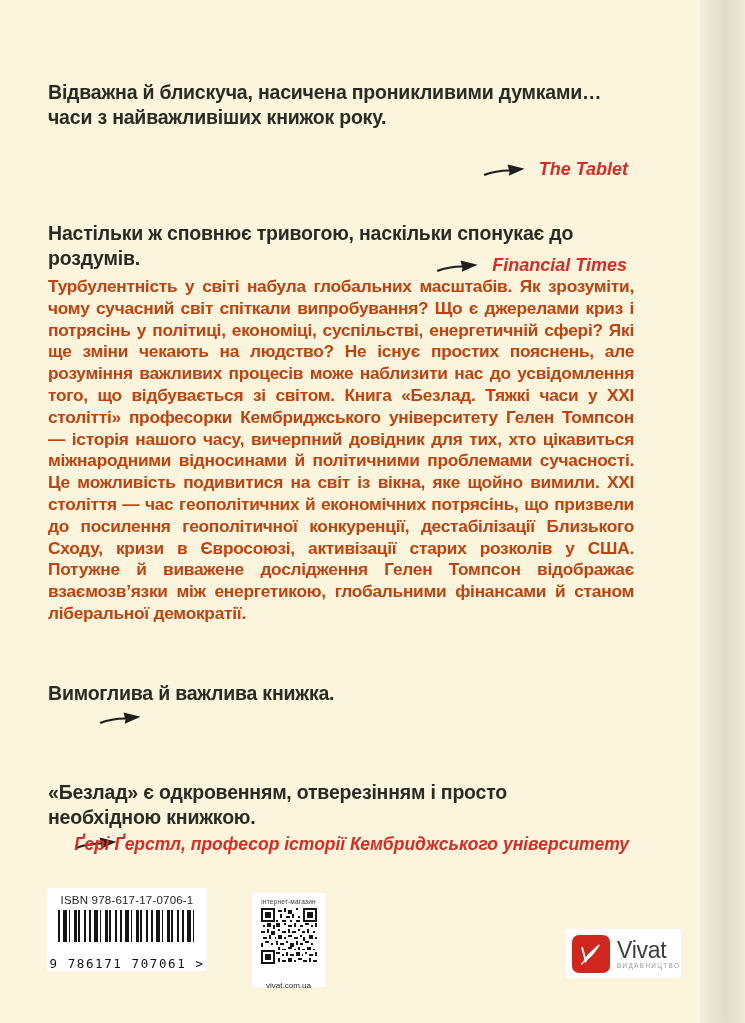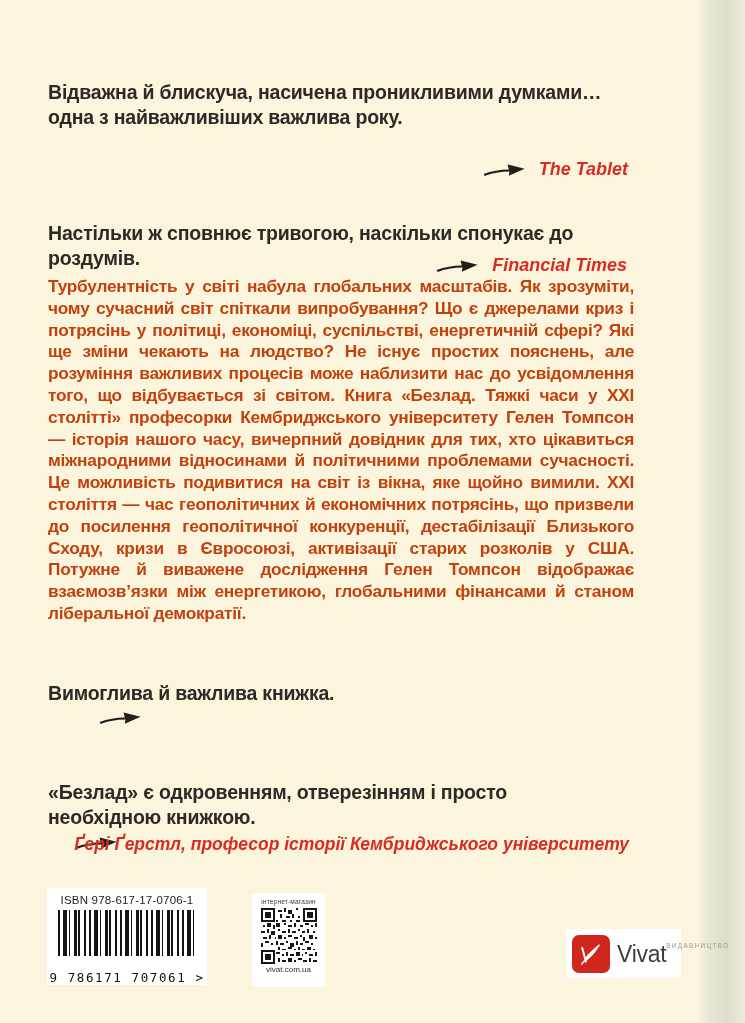--- a/index.html
+++ b/index.html
@@ -56,21 +56,21 @@
     position:absolute;right:112px;top:703px;
     text-align:right;line-height:24.5px;
   }
   .attr3-text .attr-label{display:block;font-size:17.5px;}
   .attr4-arrow{position:absolute;left:74px;top:833px;}
   .attr4-text{position:absolute;right:116px;top:834px;}
   .attr4-text .attr-label{font-size:17.5px;margin-top:24px;}
 
   
   .isbn-box{
-    position:absolute;left:47px;top:888px;width:160px;height:97px;
+    position:absolute;left:47px;top:888px;width:160px;height:83px;
     background:#ffffff;border-radius:2px;
     display:flex;flex-direction:column;align-items:center;
     box-sizing:border-box;padding-top:6px;
   }
   .isbn-label{font-size:11.5px;color:#1d1d1d;letter-spacing:0.2px;white-space:nowrap;}
   .barcode{
     width:138px;height:47px;margin-top:4px;
     background-color:#fff;
     background-image:repeating-linear-gradient(90deg,
       #151515 0 2px, transparent 2px 5px,
@@ -86,43 +86,43 @@
   }
   .qr-box{
     position:absolute;left:252px;top:893px;width:73px;height:94px;
     background:#ffffff;border-radius:2px;
     display:flex;flex-direction:column;align-items:center;
     box-sizing:border-box;padding-top:5px;
   }
   .qr-caption-top{font-size:6.5px;color:#3c3c3c;letter-spacing:0.2px;white-space:nowrap;}
   .qr{width:56px;height:56px;margin-top:3px;}
   .qr svg{width:100%;height:100%;display:block;shape-rendering:crispEdges;}
-  .qr-caption-bottom{font-size:8px;color:#2e2e2e;margin-top:1px;white-space:nowrap;}
+  .qr-caption-bottom{font-size:8px;color:#2e2e2e;margin-top:17px;white-space:nowrap;}
   .vivat-box{
     position:absolute;left:566px;top:929px;width:115px;height:49px;
     background:#ffffff;border-radius:3px;
     display:flex;align-items:center;
     box-sizing:border-box;padding:5px 8px 5px 6px;gap:7px;
   }
   .vivat-mark{
     width:38px;height:38px;border-radius:7px;background:#cf261e;
     flex:0 0 auto;display:flex;align-items:center;justify-content:center;
   }
   .vivat-mark svg{width:30px;height:30px;display:block;}
-  .vivat-text{display:flex;flex-direction:row;align-items:flex-start;}
+  .vivat-text{display:flex;flex-direction:column;align-items:flex-start;}
   .vivat-name{font-size:23px;color:#3e3e3e;line-height:24px;letter-spacing:-0.3px;}
   .vivat-sub{font-size:6.3px;color:#979797;letter-spacing:1.4px;margin-top:0px;}
 </style>
 </head>
 <body>
 
 <div class="page">
   <div class="spine-shade"></div>
 
-  <div class="quote q1">Відважна й блискуча, насичена проникливими думками… одна з найважливіших важлива року.</div>
+  <div class="quote q1">Відважна й блискуча, насичена проникливими думками… часи з найважливіших книжок року.</div>
   <div class="attr-row a1">
     <span class="arrow">
       <svg viewBox="0 0 64 26">
           <path fill="#201f1b" d="M2 18 C14 14 26 12.5 39 13.2 L37.5 6 L62 13.5 L38.5 22.5 L39.8 16.5 C27 16 14 17.5 3.5 21 Z"></path>
         </svg>
     </span>
     <span class="attr-label">The Tablet</span>
   </div>
 
   <div class="quote q2">Настільки ж сповнює тривогою, наскільки спонукає до роздумів.</div>

